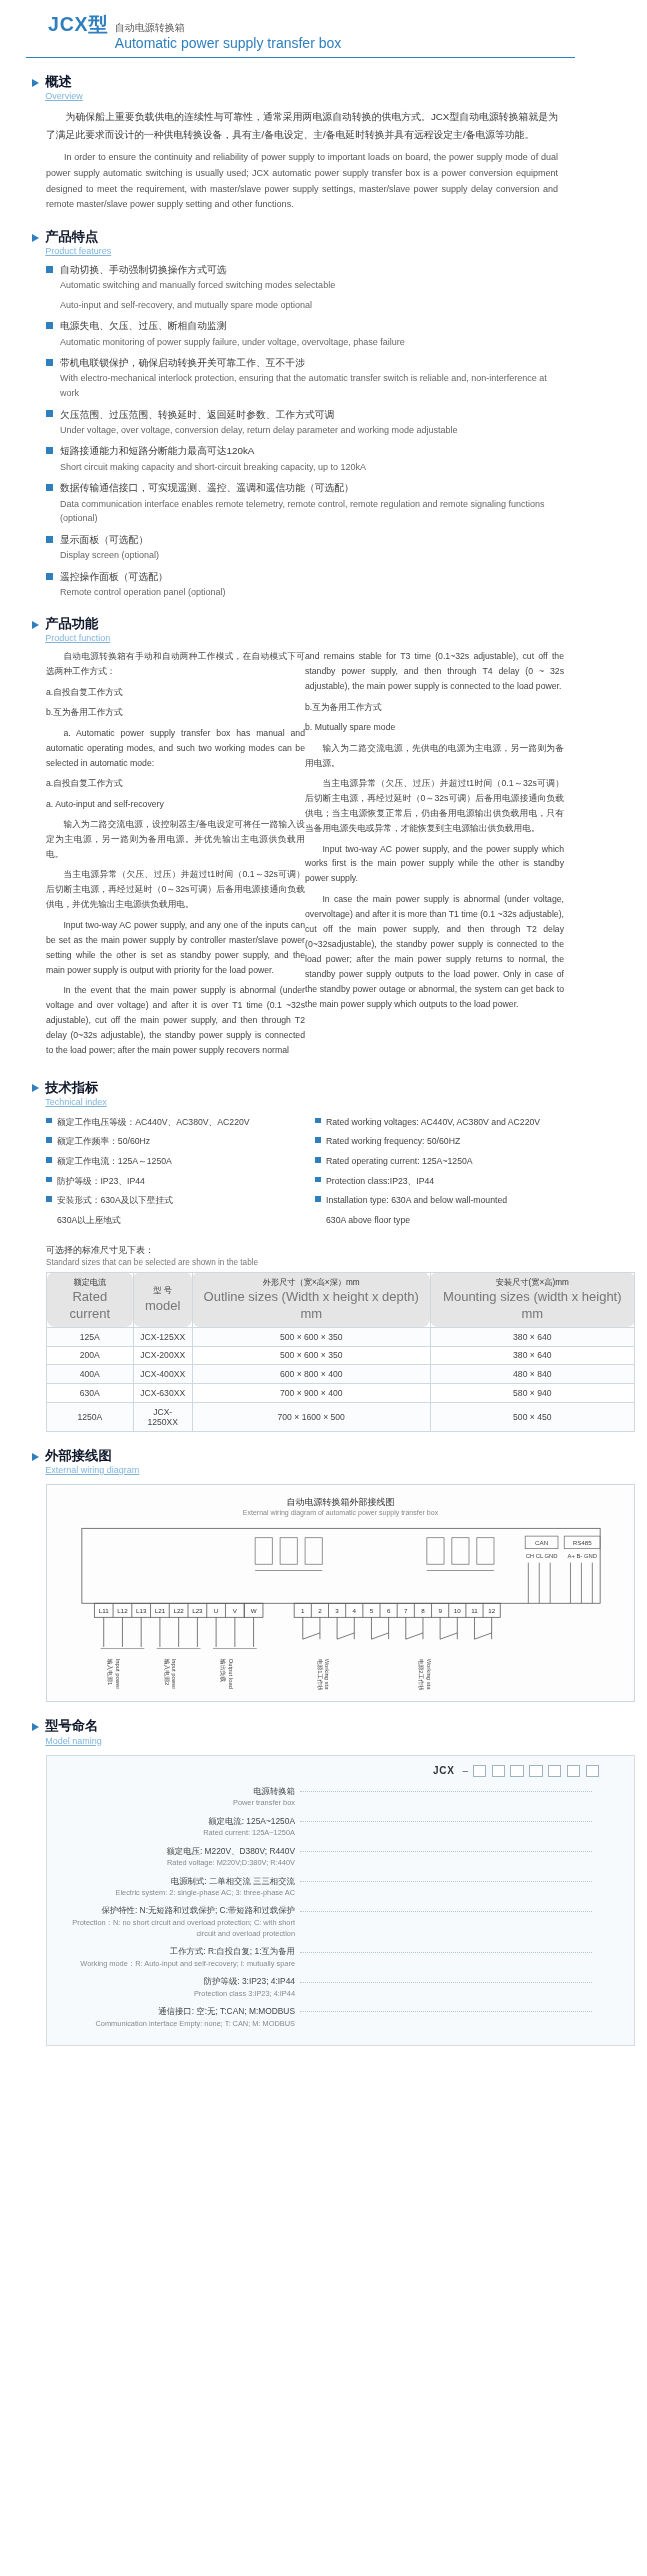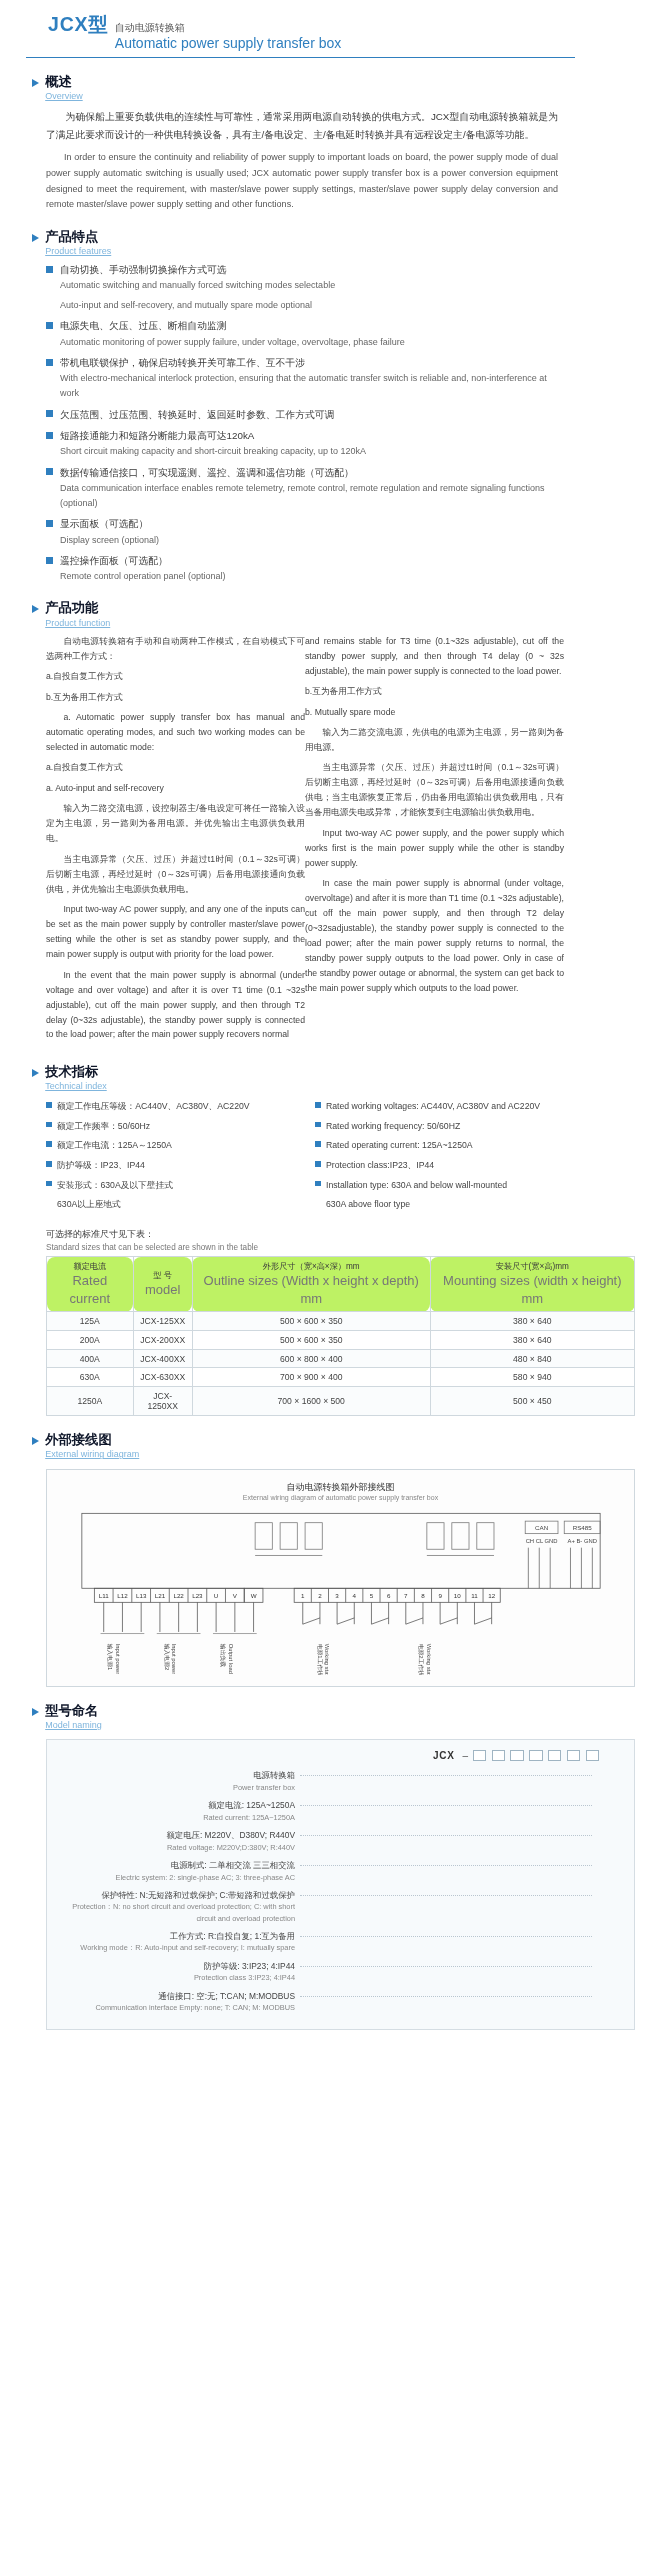--- a/index.html
+++ b/index.html
@@ -124,21 +124,21 @@
     width: 589px;
     font-size: 8.6px;
   }
   table.spec th, table.spec td {
     border: 0.8px solid #cfd8de;
     padding: 3.9px 4.7px;
     text-align: center;
     color: #444;
   }
   table.spec thead th {
-    background: #bef264;
+    background: #e5e5e5;
     font-weight: normal;
     line-height: 1.35;
     font-size: 8.2px;
     color: #3a3a3a;
     border-radius: 8px;
   }
   table.spec thead th .en { display: block; font-size: 13px; color: #777; }
   table.spec tbody tr:nth-child(odd) { background: #fafcfd; }
 
   
@@ -223,20 +223,21 @@
     <div class="feat-en">Automatic monitoring of power supply failure, under voltage, overvoltage, phase failure</div>
     <div class="feat-row">
         <div class="sq"></div>
         <div class="feat-cn">带机电联锁保护，确保启动转换开关可靠工作、互不干涉</div>
       </div>
     <div class="feat-en">With electro-mechanical interlock protection, ensuring that the automatic transfer switch is reliable and, non-interference at work</div>
     <div class="feat-row">
         <div class="sq"></div>
         <div class="feat-cn">欠压范围、过压范围、转换延时、返回延时参数、工作方式可调</div>
       </div>
+    <div class="feat-en">Under voltage, over voltage, conversion delay, return delay parameter and working mode adjustable</div>
     <div class="feat-row">
         <div class="sq"></div>
         <div class="feat-cn">短路接通能力和短路分断能力最高可达120kA</div>
       </div>
     <div class="feat-en">Short circuit making capacity and short-circuit breaking capacity, up to 120kA</div>
     <div class="feat-row">
         <div class="sq"></div>
         <div class="feat-cn">数据传输通信接口，可实现遥测、遥控、遥调和遥信功能（可选配）</div>
       </div>
     <div class="feat-en">Data communication interface enables remote telemetry, remote control, remote regulation and remote signaling functions (optional)</div>

